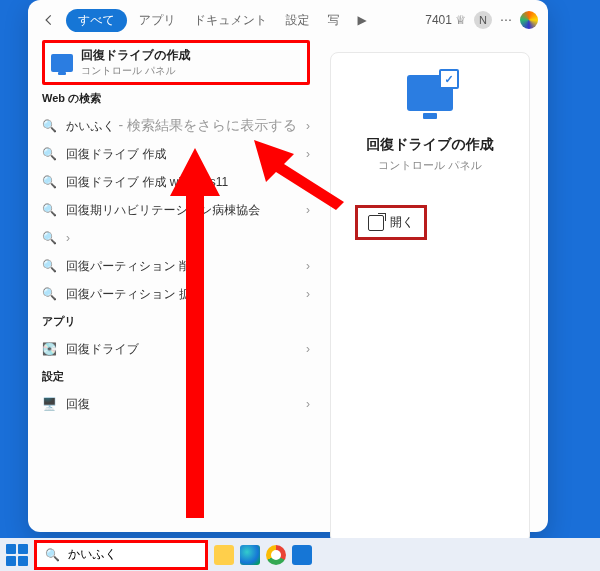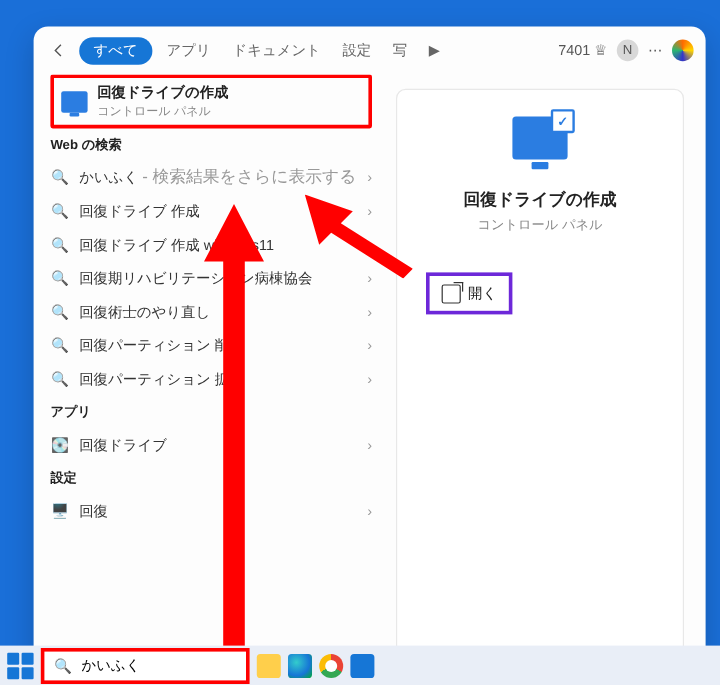--- a/index.html
+++ b/index.html
@@ -1,16 +1,16 @@
 <!DOCTYPE html>
 <html><head>
 <meta charset="utf-8">
 <style>
   html,body{margin:0;padding:0;font-family:"Segoe UI","Yu Gothic UI","Meiryo",sans-serif;background:#1a6fd8;width:600px;height:571px;overflow:hidden;font-size:12px;color:#222;}
-  .search-window{position:absolute;left:28px;top:22px;width:560px;height:532px;background:#fdfdfd;border-radius:12px;box-shadow:0 8px 24px rgba(0,0,0,.18);}
+  .search-window{position:absolute;left:28px;top:0;width:520px;height:532px;background:#fdfdfd;border-radius:12px;box-shadow:0 8px 24px rgba(0,0,0,.18);}
   .topbar{display:flex;align-items:center;height:40px;padding:0 10px;gap:6px;}
   .back{width:22px;height:22px;display:flex;align-items:center;justify-content:center;color:#555;}
   .pill{background:#1676d6;color:#fff;border-radius:12px;padding:3px 12px;font-size:12px;}
   .tab{color:#666;font-size:12px;padding:0 6px;}
   .top-right{margin-left:auto;display:flex;align-items:center;gap:8px;color:#555;font-size:12px;text-align:right;}
   .avatar{width:18px;height:18px;border-radius:50%;background:#d8d8d8;display:flex;align-items:center;justify-content:center;font-size:11px;color:#555;}
   .copilot{width:18px;height:18px;border-radius:50%;background:conic-gradient(#ff6a00,#ffd500,#33c,#2bb673,#ff6a00);}
   .body{display:flex;height:calc(100% - 40px);}
   .left{width:268px;padding:0 8px 0 14px;overflow:hidden;}
   .right{flex:1;padding:12px 18px 12px 12px;}
@@ -25,21 +25,21 @@
   .row .txt{flex:1;font-size:12px;white-space:nowrap;overflow:hidden;text-overflow:ellipsis;}
   .row .hint{font-size:14px;color:#999;}
   .row .chev{color:#999;}
   .preview-card{background:#fff;border:1px solid #e8e8e8;border-radius:8px;height:100%;padding-top:22px;text-align:center;position:relative;}
   .big-icon{width:46px;height:36px;background:#2b7de1;border-radius:3px;margin:0 auto;position:relative;}
   .big-icon:after{content:"";position:absolute;bottom:-8px;left:16px;width:14px;height:6px;background:#2b7de1;border-radius:1px;}
   .check{position:absolute;right:-6px;top:-6px;width:16px;height:16px;background:#fff;border:2px solid #2b7de1;border-radius:2px;display:flex;align-items:center;justify-content:center;color:#2b7de1;font-size:11px;font-weight:bold;}
   .pv-title{font-size:14px;font-weight:600;margin-top:22px;}
   .pv-sub{font-size:11px;color:#888;margin-top:4px;}
   .open-row{display:flex;align-items:center;gap:8px;justify-content:flex-start;margin:32px 0 0 24px;font-size:12px;}
-  .open-box{border:3px solid #6d28d9;padding:6px 10px;display:inline-flex;align-items:center;gap:6px;}
+  .open-box{border:3px solid #b91c1c;padding:6px 10px;display:inline-flex;align-items:center;gap:6px;}
   .open-ic{width:14px;height:14px;border:1.5px solid #333;border-radius:2px;position:relative;}
   .open-ic:after{content:"";position:absolute;right:-3px;top:-3px;width:7px;height:7px;border-top:1.5px solid #333;border-right:1.5px solid #333;}
   
   .arrow-up{position:absolute;left:142px;top:148px;pointer-events:none;}
   .arrow-diag{position:absolute;left:226px;top:140px;pointer-events:none;}
   
   .taskbar{position:absolute;left:0;bottom:0;width:600px;height:33px;background:#e9eef7;display:flex;align-items:center;padding:0 6px;gap:6px;}
   .start{width:22px;height:22px;display:grid;grid-template-columns:1fr 1fr;grid-template-rows:1fr 1fr;gap:2px;}
   .start div{background:#1676d6;border-radius:1px;}
   .searchbox{border:3px solid #ff0000;background:#fff;height:24px;display:flex;align-items:center;gap:6px;padding:0 8px;width:152px;}
@@ -103,21 +103,20 @@
         <span class="txt">回復ドライブ 作成 windows11</span>
         <span class="chev">›</span>
       </div>
       <div class="row">
         <span class="ic">🔍</span>
         <span class="txt">回復期リハビリテーション病棟協会</span>
         <span class="chev">›</span>
       </div>
       <div class="row">
         <span class="ic">🔍</span>
-        <span class="txt">回復術士のやり直し</span>
         <span class="chev">›</span>
       </div>
       <div class="row">
         <span class="ic">🔍</span>
         <span class="txt">回復パーティション 削除</span>
         <span class="chev">›</span>
       </div>
       <div class="row">
         <span class="ic">🔍</span>
         <span class="txt">回復パーティション 拡張</span>

